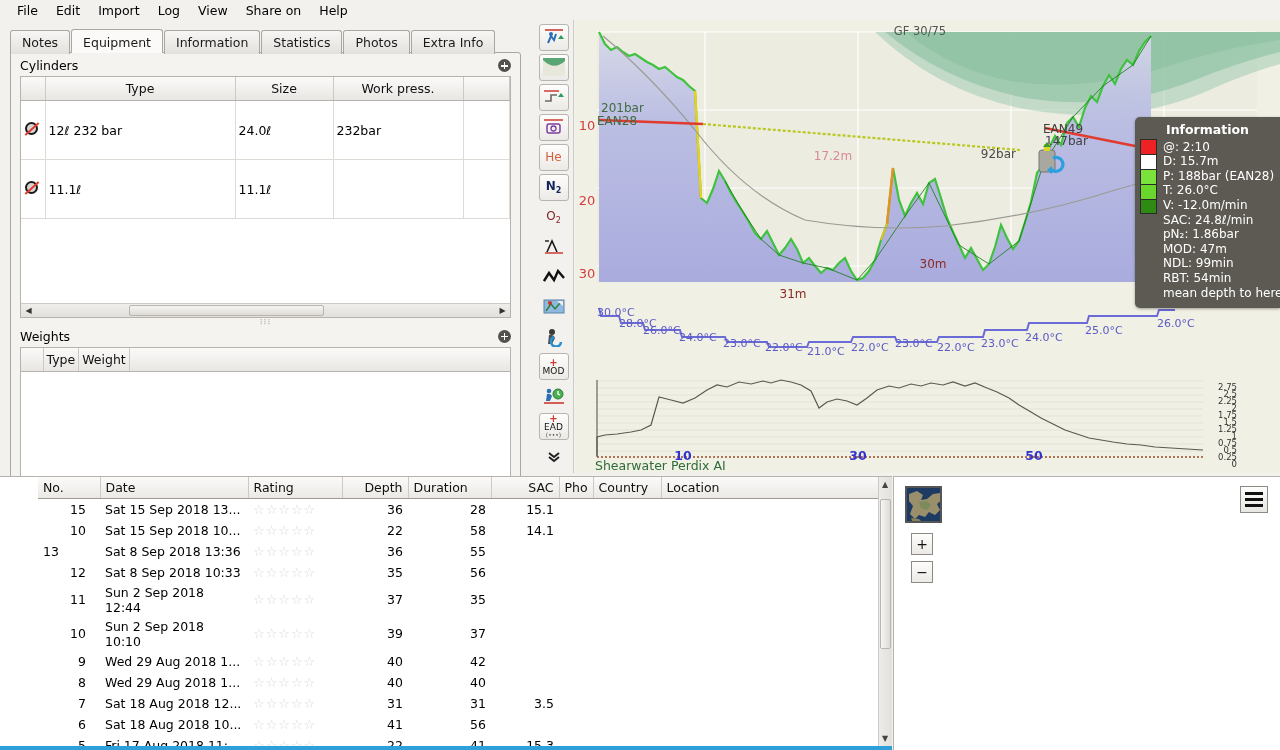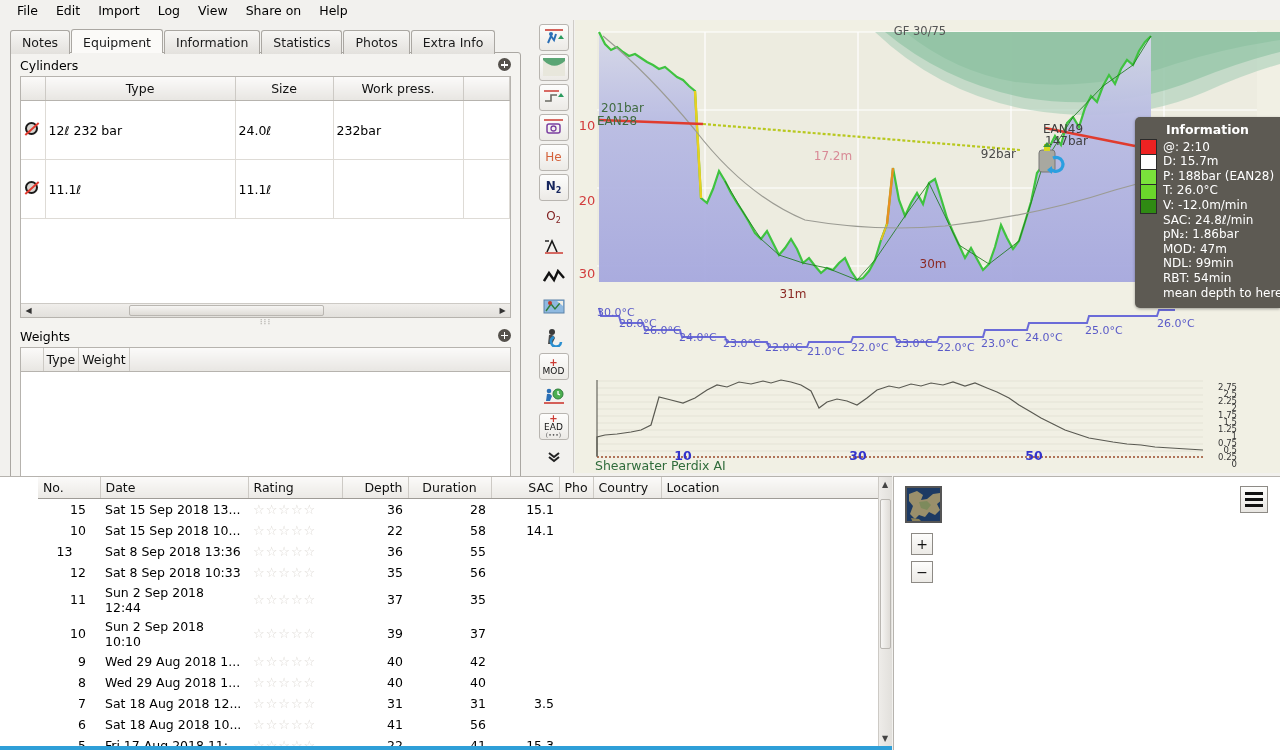--- a/index.html
+++ b/index.html
@@ -43,21 +43,21 @@
   }
   .tab.active {
     background: #fbfaf8; font-weight: normal; top: 0; height: 24px;
     border-color: #aaa7a2; z-index: 4; padding-top: 5px;
   }
   .tabpanel {
     position: absolute; top: 32px; left: 10px; width: 511px; height: 430px;
     background: #f4f3f0; border: 1px solid #aaa7a2; border-radius: 0 3px 3px 3px;
   }
   .section-head {
-    display: flex; align-items: flex-start; justify-content: space-between;
+    display: flex; align-items: center; justify-content: space-between;
     padding: 5px 9px 3px 9px; font-size: 12.5px;
   }
   .addbtn {
     width: 13px; height: 13px; border-radius: 50%;
     background: #55514c; position: relative;
     box-shadow: 0 1px 0 rgba(255,255,255,.6);
   }
   .addbtn:before, .addbtn:after {
     content:""; position: absolute; background: #fff;
   }
@@ -567,21 +567,21 @@
   </div>
 
   <div class="divelist">
     <table class="dl">
       <thead>
         <tr>
           <th style="width:62px;text-align:left">No.</th>
           <th style="width:148px;text-align:left">Date</th>
           <th style="width:94px;text-align:left">Rating</th>
           <th style="width:66px;text-align:right">Depth</th>
-          <th style="width:83px;text-align:center">Duration</th>
+          <th style="width:83px;text-align:left">Duration</th>
           <th style="width:68px;text-align:right">SAC</th>
           <th style="width:33px;text-align:left">Pho</th>
           <th style="width:68px;text-align:left">Country</th>
           <th style="text-align:left;border-right:none">Location</th>
         </tr>
       </thead>
       <tbody>
         <tr>
           <td style="text-align:right;padding-right:14px">15</td>
           <td>Sat 15 Sep 2018 13...</td>
@@ -598,21 +598,21 @@
           <td>Sat 15 Sep 2018 10...</td>
           <td class="stars">☆☆☆☆☆</td>
           <td style="text-align:right">22</td>
           <td style="text-align:right">58</td>
           <td style="text-align:right">14.1</td>
           <td></td>
           <td></td>
           <td></td>
         </tr>
         <tr>
-          <td style="text-align:center;padding-right:14px">13</td>
+          <td style="text-align:left;padding-right:14px">13</td>
           <td>Sat 8 Sep 2018 13:36</td>
           <td class="stars">☆☆☆☆☆</td>
           <td style="text-align:right">36</td>
           <td style="text-align:right">55</td>
           <td style="text-align:right"></td>
           <td></td>
           <td></td>
           <td></td>
         </tr>
         <tr>

